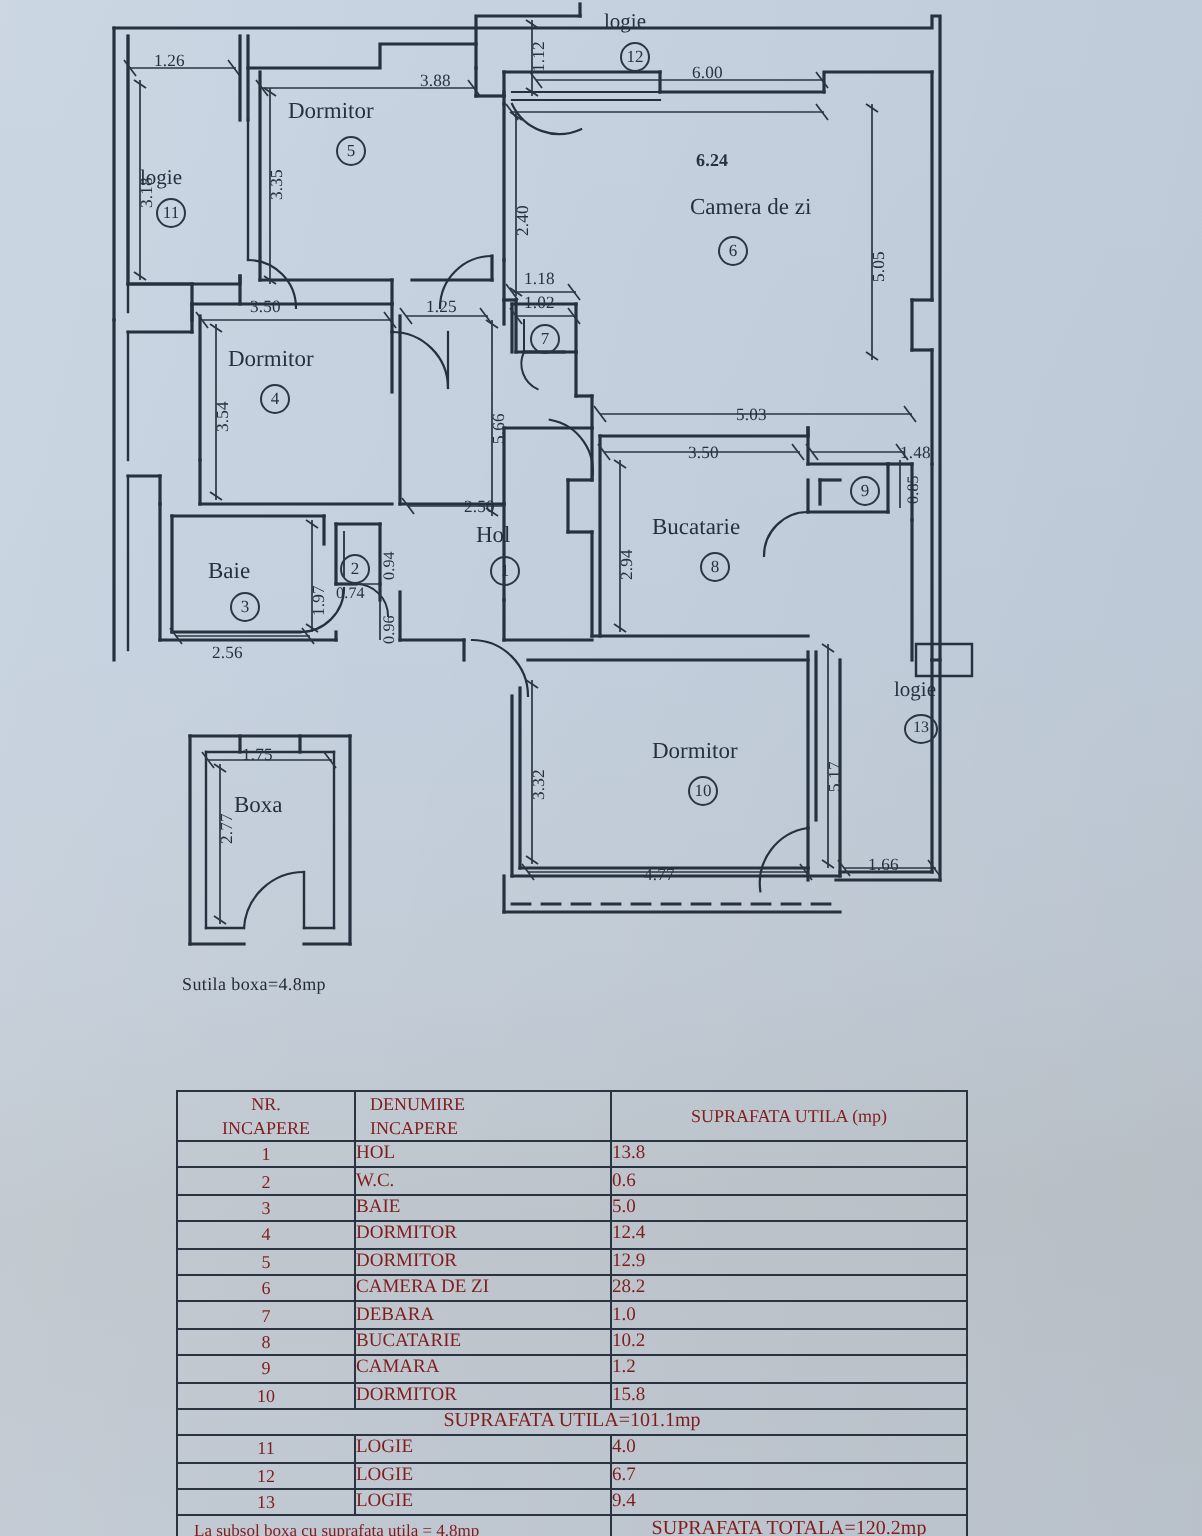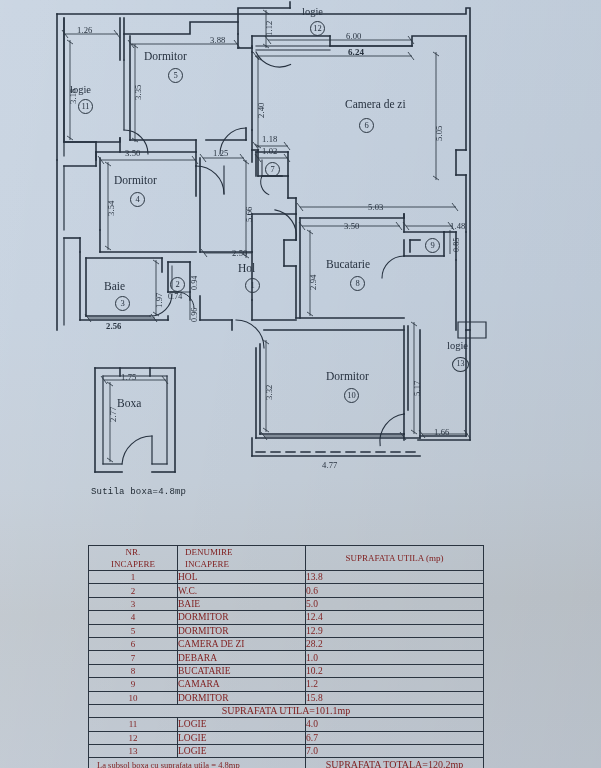--- a/index.html
+++ b/index.html
@@ -43,21 +43,21 @@
   th.h span{display:block;}
   .span-row td{text-align:center;font-size:10px;height:19px;}
   .foot td{font-size:8.5px;height:17px;}
   .foot .left{padding-left:8px;text-align:left;}
   .foot .right{text-align:center;font-size:10px;}
   .exec td{font-size:8.5px;text-align:left;padding-left:4px;height:13px;}
   .blank td{height:10px;}
   .boxa-note{
     position:absolute;left:91px;top:487px;
     font-size:9px;color:#222c36;letter-spacing:.2px;
-    font-family:Liberation Mono, monospace;
+    font-family:Liberation Serif, serif;
   }
   .plan-txt{
     position:absolute;
     font-family:"Liberation Serif", serif;
     color:#26313f;
     white-space:nowrap;
   }
   .rm-name{font-size:11.5px;}
   .rm-name.sm{font-size:10.5px;}
   .dim{font-size:8.6px;color:#27323f;letter-spacing:.1px;}
@@ -385,42 +385,42 @@
 
 <div class="plan-txt rm-name" style="left:144px;top:50px;">Dormitor</div>
 <div class="circ" style="left:168px;top:68px;">5</div>
 <div class="plan-txt dim" style="left:170px;top:35px;margin-left:40px;">3.88</div>
 <div class="plan-txt dim vert" style="left:133px;top:100px;">3.35</div>
 
 <div class="plan-txt rm-name sm" style="left:302px;top:6px;">logie</div>
 <div class="circ" style="left:310px;top:21px;">12</div>
 <div class="plan-txt dim vert" style="left:264px;top:36px;">1.12</div>
 <div class="plan-txt dim" style="left:346px;top:31px;">6.00</div>
-<div class="plan-txt dim b" style="left:348px;top:47px;">6.24</div>
+<div class="plan-txt dim b" style="left:348px;top:75px;">6.24</div>
 
 <div class="plan-txt rm-name" style="left:345px;top:98px;">Camera de zi</div>
 <div class="circ" style="left:359px;top:118px;">6</div>
 <div class="plan-txt dim vert" style="left:434px;top:141px;">5.05</div>
 <div class="plan-txt dim vert" style="left:256px;top:118px;">2.40</div>
 
 <div class="plan-txt rm-name" style="left:114px;top:174px;">Dormitor</div>
 <div class="circ" style="left:130px;top:192px;">4</div>
 <div class="plan-txt dim" style="left:125px;top:148px;">3.50</div>
 <div class="plan-txt dim" style="left:213px;top:148px;">1.25</div>
 <div class="plan-txt dim vert" style="left:106px;top:216px;">3.54</div>
 <div class="plan-txt dim vert" style="left:244px;top:222px;">5.66</div>
 
 <div class="circ" style="left:265px;top:162px;">7</div>
 <div class="plan-txt dim" style="left:262px;top:134px;">1.18</div>
 <div class="plan-txt dim" style="left:262px;top:146px;">1.02</div>
 
 <div class="plan-txt rm-name" style="left:104px;top:280px;">Baie</div>
 <div class="circ" style="left:115px;top:296px;">3</div>
 <div class="plan-txt dim vert" style="left:154px;top:308px;">1.97</div>
-<div class="plan-txt dim" style="left:106px;top:321px;font-weight:bold;">2.56</div>
+<div class="plan-txt dim" style="left:106px;top:321px;">2.56</div>
 
 <div class="circ" style="left:170px;top:277px;">2</div>
 <div class="plan-txt dim" style="left:168px;top:292px;font-size:8px;">0.74</div>
 <div class="plan-txt dim vert" style="left:190px;top:290px;font-size:8px;">0.94</div>
 <div class="plan-txt dim vert" style="left:190px;top:322px;font-size:8px;">0.96</div>
 
 <div class="plan-txt rm-name" style="left:238px;top:262px;">Hol</div>
 <div class="circ" style="left:245px;top:278px;">1</div>
 <div class="plan-txt dim" style="left:232px;top:248px;">2.50</div>
 
@@ -430,21 +430,21 @@
 <div class="plan-txt dim" style="left:344px;top:221px;">3.50</div>
 <div class="plan-txt dim vert" style="left:308px;top:290px;">2.94</div>
 
 <div class="circ" style="left:425px;top:238px;">9</div>
 <div class="plan-txt dim" style="left:414px;top:221px;margin-left:36px;">1.48</div>
 <div class="plan-txt dim vert" style="left:452px;top:252px;font-size:8px;">0.85</div>
 
 <div class="plan-txt rm-name" style="left:326px;top:370px;">Dormitor</div>
 <div class="circ" style="left:344px;top:388px;">10</div>
 <div class="plan-txt dim vert" style="left:264px;top:400px;">3.32</div>
-<div class="plan-txt dim" style="left:322px;top:460px;text-align:right;">4.77</div>
+<div class="plan-txt dim" style="left:322px;top:432px;text-align:right;">4.77</div>
 
 <div class="plan-txt rm-name sm" style="left:447px;top:340px;">logie</div>
 <div class="circ w" style="left:452px;top:357px;">13</div>
 <div class="plan-txt dim vert" style="left:412px;top:396px;">5.17</div>
 <div class="plan-txt dim" style="left:434px;top:427px;">1.66</div>
 
 <div class="plan-txt rm-name" style="left:117px;top:397px;text-align:center;">Boxa</div>
 <div class="plan-txt dim" style="left:121px;top:372px;">1.75</div>
 <div class="plan-txt dim vert" style="left:108px;top:422px;">2.77</div>
 <div class="boxa-note">Sutila boxa=4.8mp</div>
@@ -528,21 +528,21 @@
           <td class="c-sup">4.0</td>
         </tr>
         <tr>
           <td class="c-nr">12</td>
           <td class="c-den">LOGIE</td>
           <td class="c-sup">6.7</td>
         </tr>
         <tr>
           <td class="c-nr">13</td>
           <td class="c-den">LOGIE</td>
-          <td class="c-sup">7.0</td>
+          <td class="c-sup">9.4</td>
         </tr>
       </tbody>
     <tbody>
       <tr class="foot">
         <td colspan="2" class="left">La subsol  boxa cu suprafata utila = 4.8mp</td>
         <td class="right">SUPRAFATA TOTALA=120.2mp</td>
       </tr>
       <tr class="blank">
         <td colspan="2"></td>
         <td></td>

